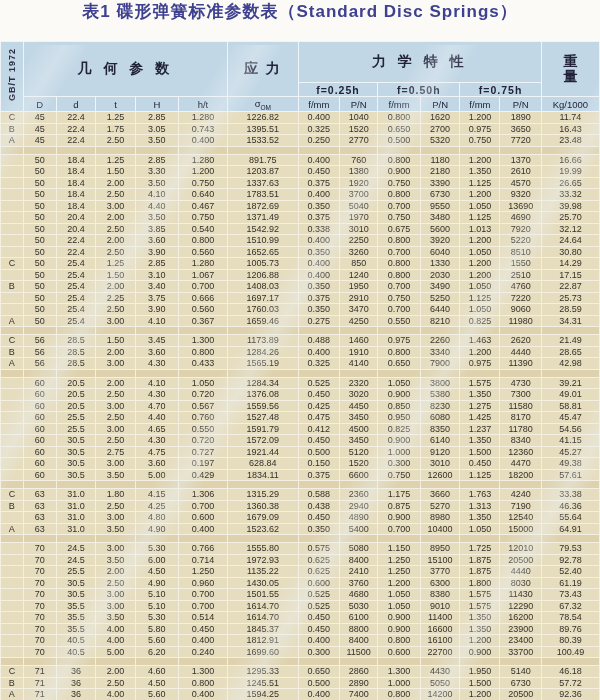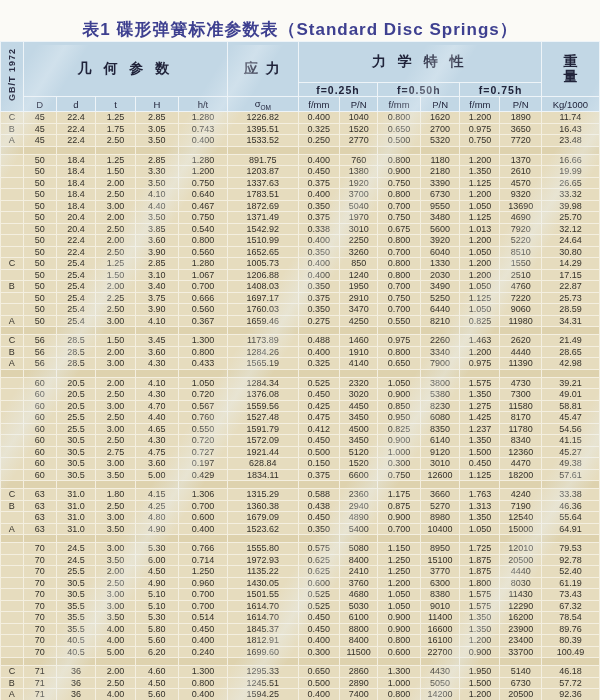--- a/index.html
+++ b/index.html
@@ -4,21 +4,21 @@
 <style>
   html,body{margin:0;padding:0;}
   body{
     width:600px;height:700px;overflow:hidden;
     font-family:"Liberation Sans","DejaVu Sans",sans-serif;
     background:#fbfaf6;
   }
   .page{position:relative;width:600px;height:700px;background:#e6dcbe;}
   .title-bar{
     height:41px;background:#fbfaf6;
-    display:flex;align-items:flex-end;justify-content:center;
+    display:flex;align-items:flex-start;justify-content:center;
   }
   .title{
     font-size:17px;font-weight:bold;color:#3e4090;letter-spacing:1px;
     white-space:nowrap;
   }
   table.springs{
     width:600px;border-collapse:collapse;table-layout:fixed;
   }
   thead th{
     background:#c2d7e5;color:#20233a;font-weight:bold;

